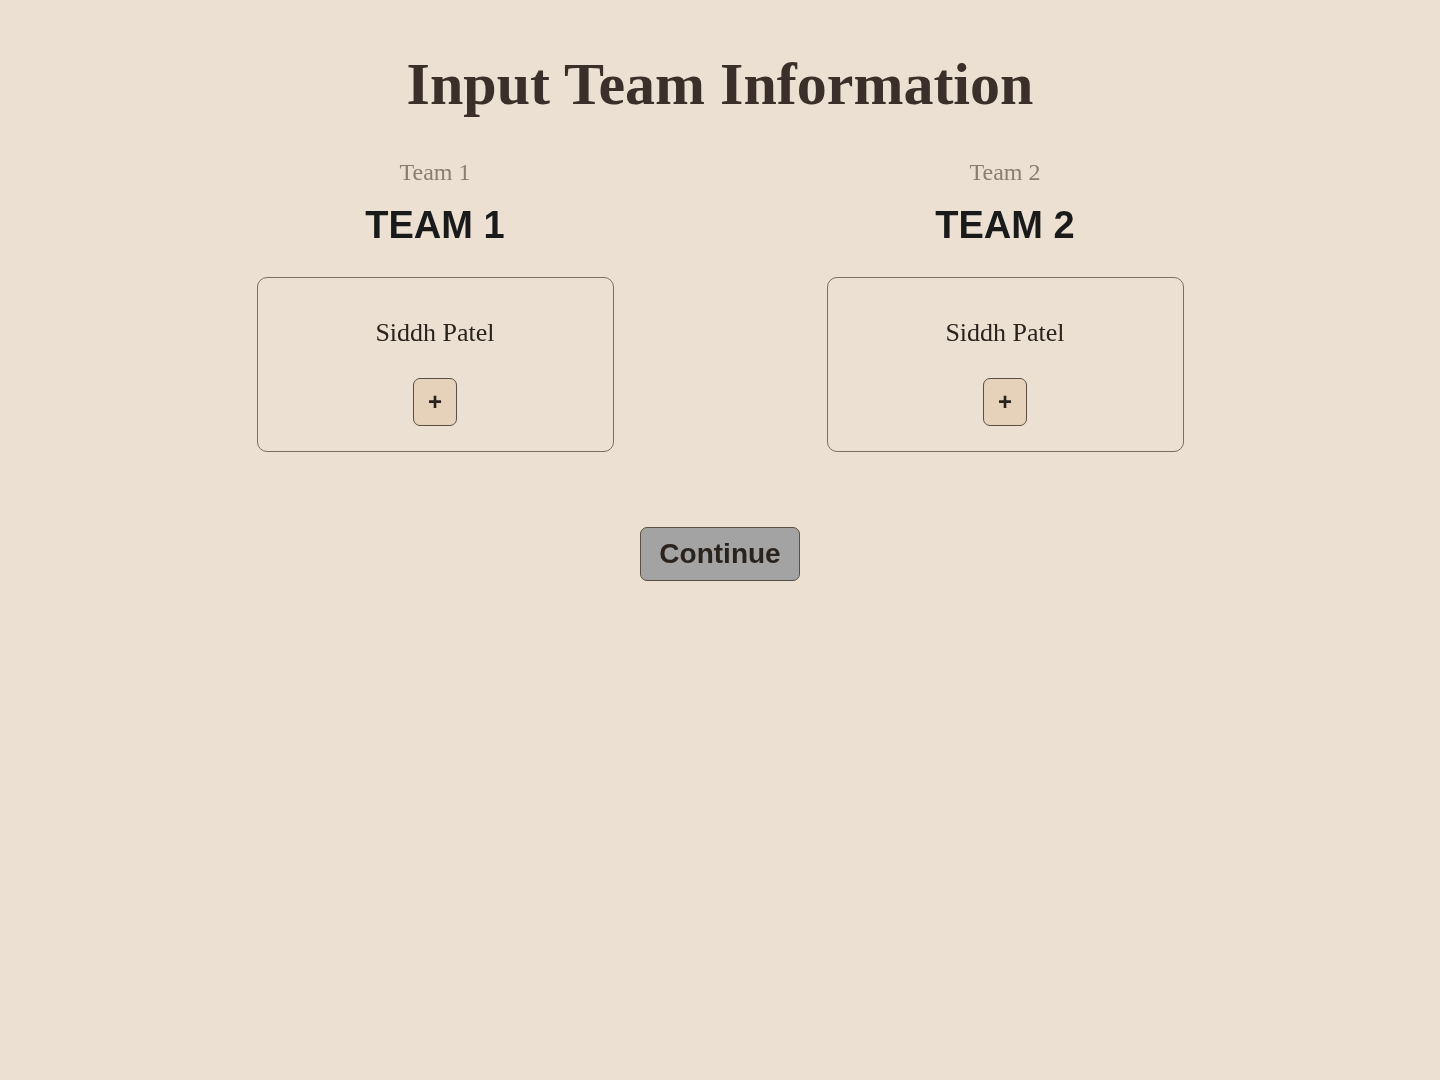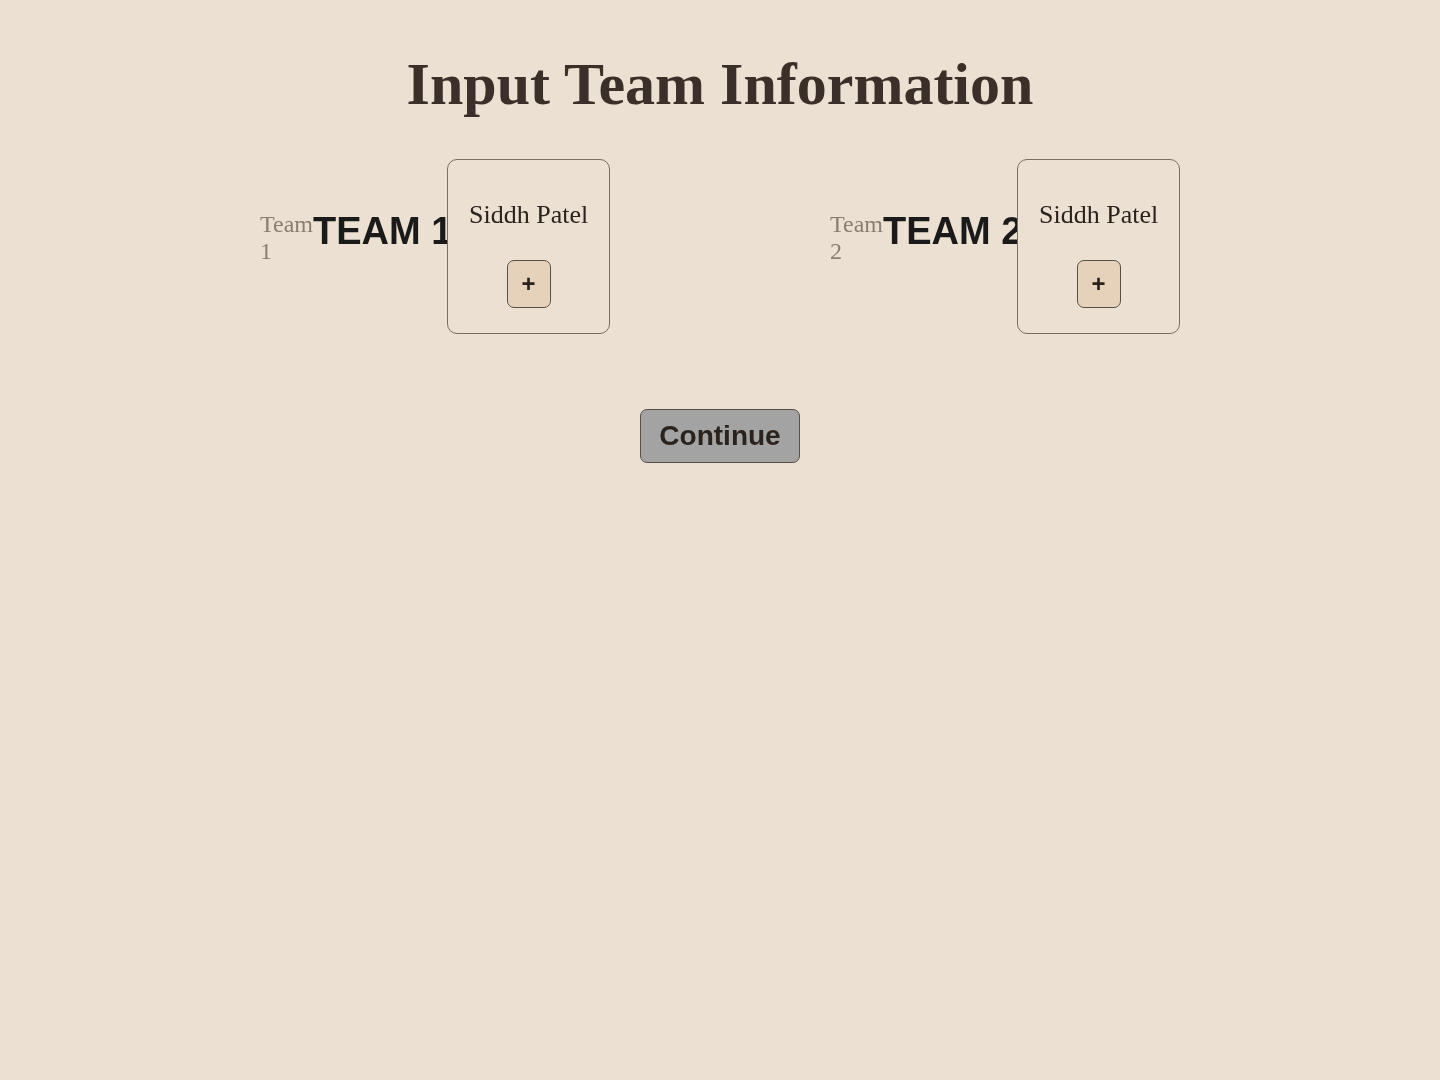--- a/index.html
+++ b/index.html
@@ -34,21 +34,21 @@
     
     .teams-wrapper {
       display: flex;
       justify-content: center;
       gap: 220px;
       width: 100%;
     }
     
     .team-column {
       display: flex;
-      flex-direction: row;
+      flex-direction: column;
       align-items: center;
       width: 350px;
     }
     
     .team-label {
       font-size: 24px;
       color: #8a7d73;
       margin-bottom: 18px;
       font-family: Georgia, 'Times New Roman', serif;
     }

